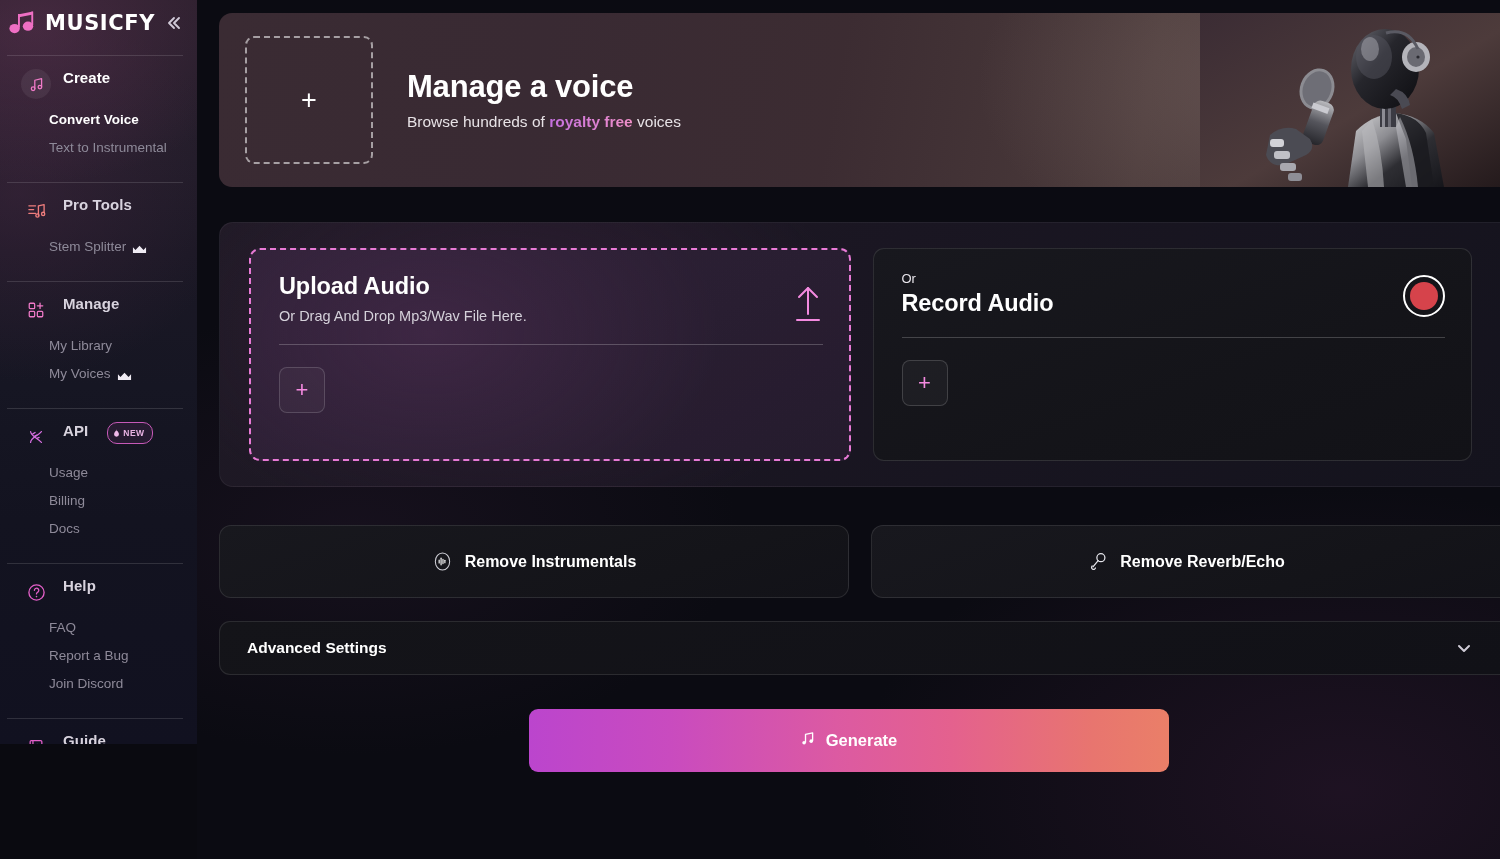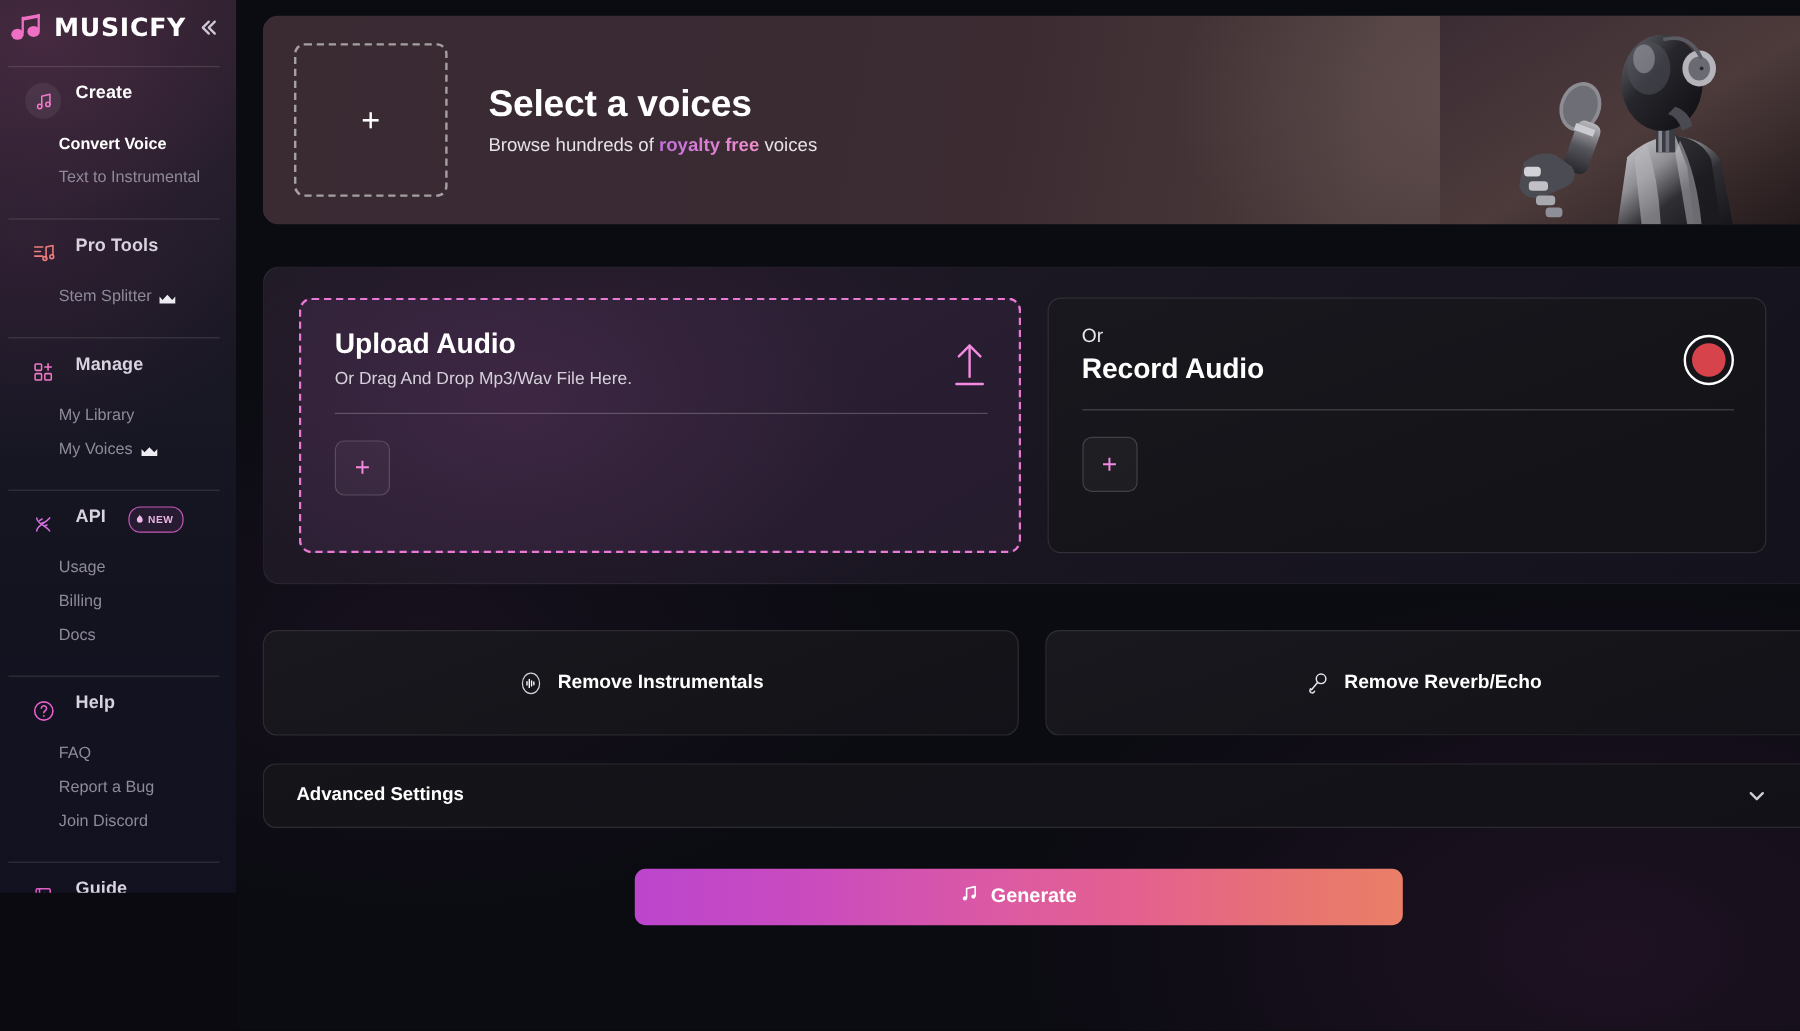--- a/index.html
+++ b/index.html
@@ -163,21 +163,21 @@
       linear-gradient(150deg, #2a2033 0%, #231c2c 60%, #1d1826 100%);
     max-width: 604px;
   }
   .card.record {
     border: 1px solid rgba(255,255,255,0.11);
     background: linear-gradient(160deg, #18181e 0%, #141419 60%, #121217 100%);
   }
 
   .card-head { display: flex; align-items: flex-end; }
   .card-head-text { flex: 1 1 auto; }
-  .card-or { font-size: 16px; color: #e9e6ec; line-height: 1.25; margin-bottom: 2px; }
+  .card-or { font-size: 13px; color: #e9e6ec; line-height: 1.25; margin-bottom: 2px; }
   .card-title {
     font-size: 23.5px; font-weight: 700; color: #ffffff;
     letter-spacing: -0.1px; line-height: 1.2;
   }
   .card-sub { margin-top: 8px; font-size: 14.5px; color: #d5d1da; }
 
   .upload-arrow { width: 30px; height: 40px; margin-top: 4px; cursor: pointer; }
   .rec-btn {
     width: 42px; height: 42px; flex: 0 0 42px; margin-top: 2px;
     border-radius: 50%; border: 2.5px solid #ffffff;
@@ -196,21 +196,21 @@
     border-radius: 8px;
     background: rgba(255,255,255,0.035);
     display: flex; align-items: center; justify-content: center;
     color: #f48ae0; font-size: 22px; font-weight: 300;
     cursor: pointer;
   }
 
   
   .actions { margin-top: 38px; display: flex; gap: 22px; }
   .action-btn {
-    flex: 1 1 0; height: 88px; border-radius: 12px;
+    flex: 1 1 0; height: 73px; border-radius: 12px;
     border: 1px solid rgba(255,255,255,0.10);
     background: linear-gradient(160deg, #18181e 0%, #141419 70%, #121218 100%);
     display: flex; align-items: center; justify-content: center; gap: 11px;
     color: #ffffff; font-size: 16px; font-weight: 600;
     cursor: pointer;
   }
   .action-btn:last-child { border-right: none; border-radius: 12px 0 0 12px; }
   .action-icon { width: 22px; height: 22px; display: flex; align-items: center; justify-content: center; }
 
   
@@ -221,21 +221,21 @@
     display: flex; align-items: center;
     padding: 0 28px 0 27px;
     cursor: pointer;
   }
   .advanced-label { font-size: 15.5px; font-weight: 600; color: #ffffff; }
   .advanced-chev { margin-left: auto; color: #cfcbd6; display: flex; }
 
   
   .generate-wrap { margin-top: 34px; padding-right: 22px; display: flex; justify-content: center; }
   .generate {
-    width: 640px; height: 47px; border-radius: 9px; border: none;
+    width: 640px; height: 63px; border-radius: 9px; border: none;
     background: linear-gradient(90deg, #bb45cd 0%, #c94bbf 22%, #dc5aa2 48%, #e4618e 66%, #e8756f 88%, #ea7f68 100%);
     color: #ffffff; font-size: 16.5px; font-weight: 700;
     display: flex; align-items: center; justify-content: center; gap: 10px;
     cursor: pointer;
     font-family: "Liberation Sans", sans-serif;
   }
 </style>
 </head>
 <body>
 
@@ -475,21 +475,21 @@
 
           <path d="M70 122 q12-10 26-6 l14 10 q6 10-4 16 l-22 10 q-14 2-18-10z" fill="#4b4b53"></path>
           <rect x="70" y="126" width="14" height="8" rx="3" fill="#d2d2d7"></rect>
           <rect x="74" y="138" width="16" height="8" rx="3" fill="#c0c0c6"></rect>
           <rect x="80" y="150" width="16" height="8" rx="3" fill="#a8a8af"></rect>
           <rect x="88" y="160" width="14" height="8" rx="3" fill="#8e8e96"></rect>
         </svg>
       </div>
       <div class="hero-plus">+</div>
       <div class="hero-text">
-        <div class="hero-title">Select a voices</div>
+        <div class="hero-title">Manage a voice</div>
         <div class="hero-sub">
           <span>Browse hundreds of </span><span class="accent">royalty free</span><span> voices</span>
         </div>
       </div>
     </section>
 
     <section class="panel">
 
       <div class="card upload">
         <div class="card-head">

